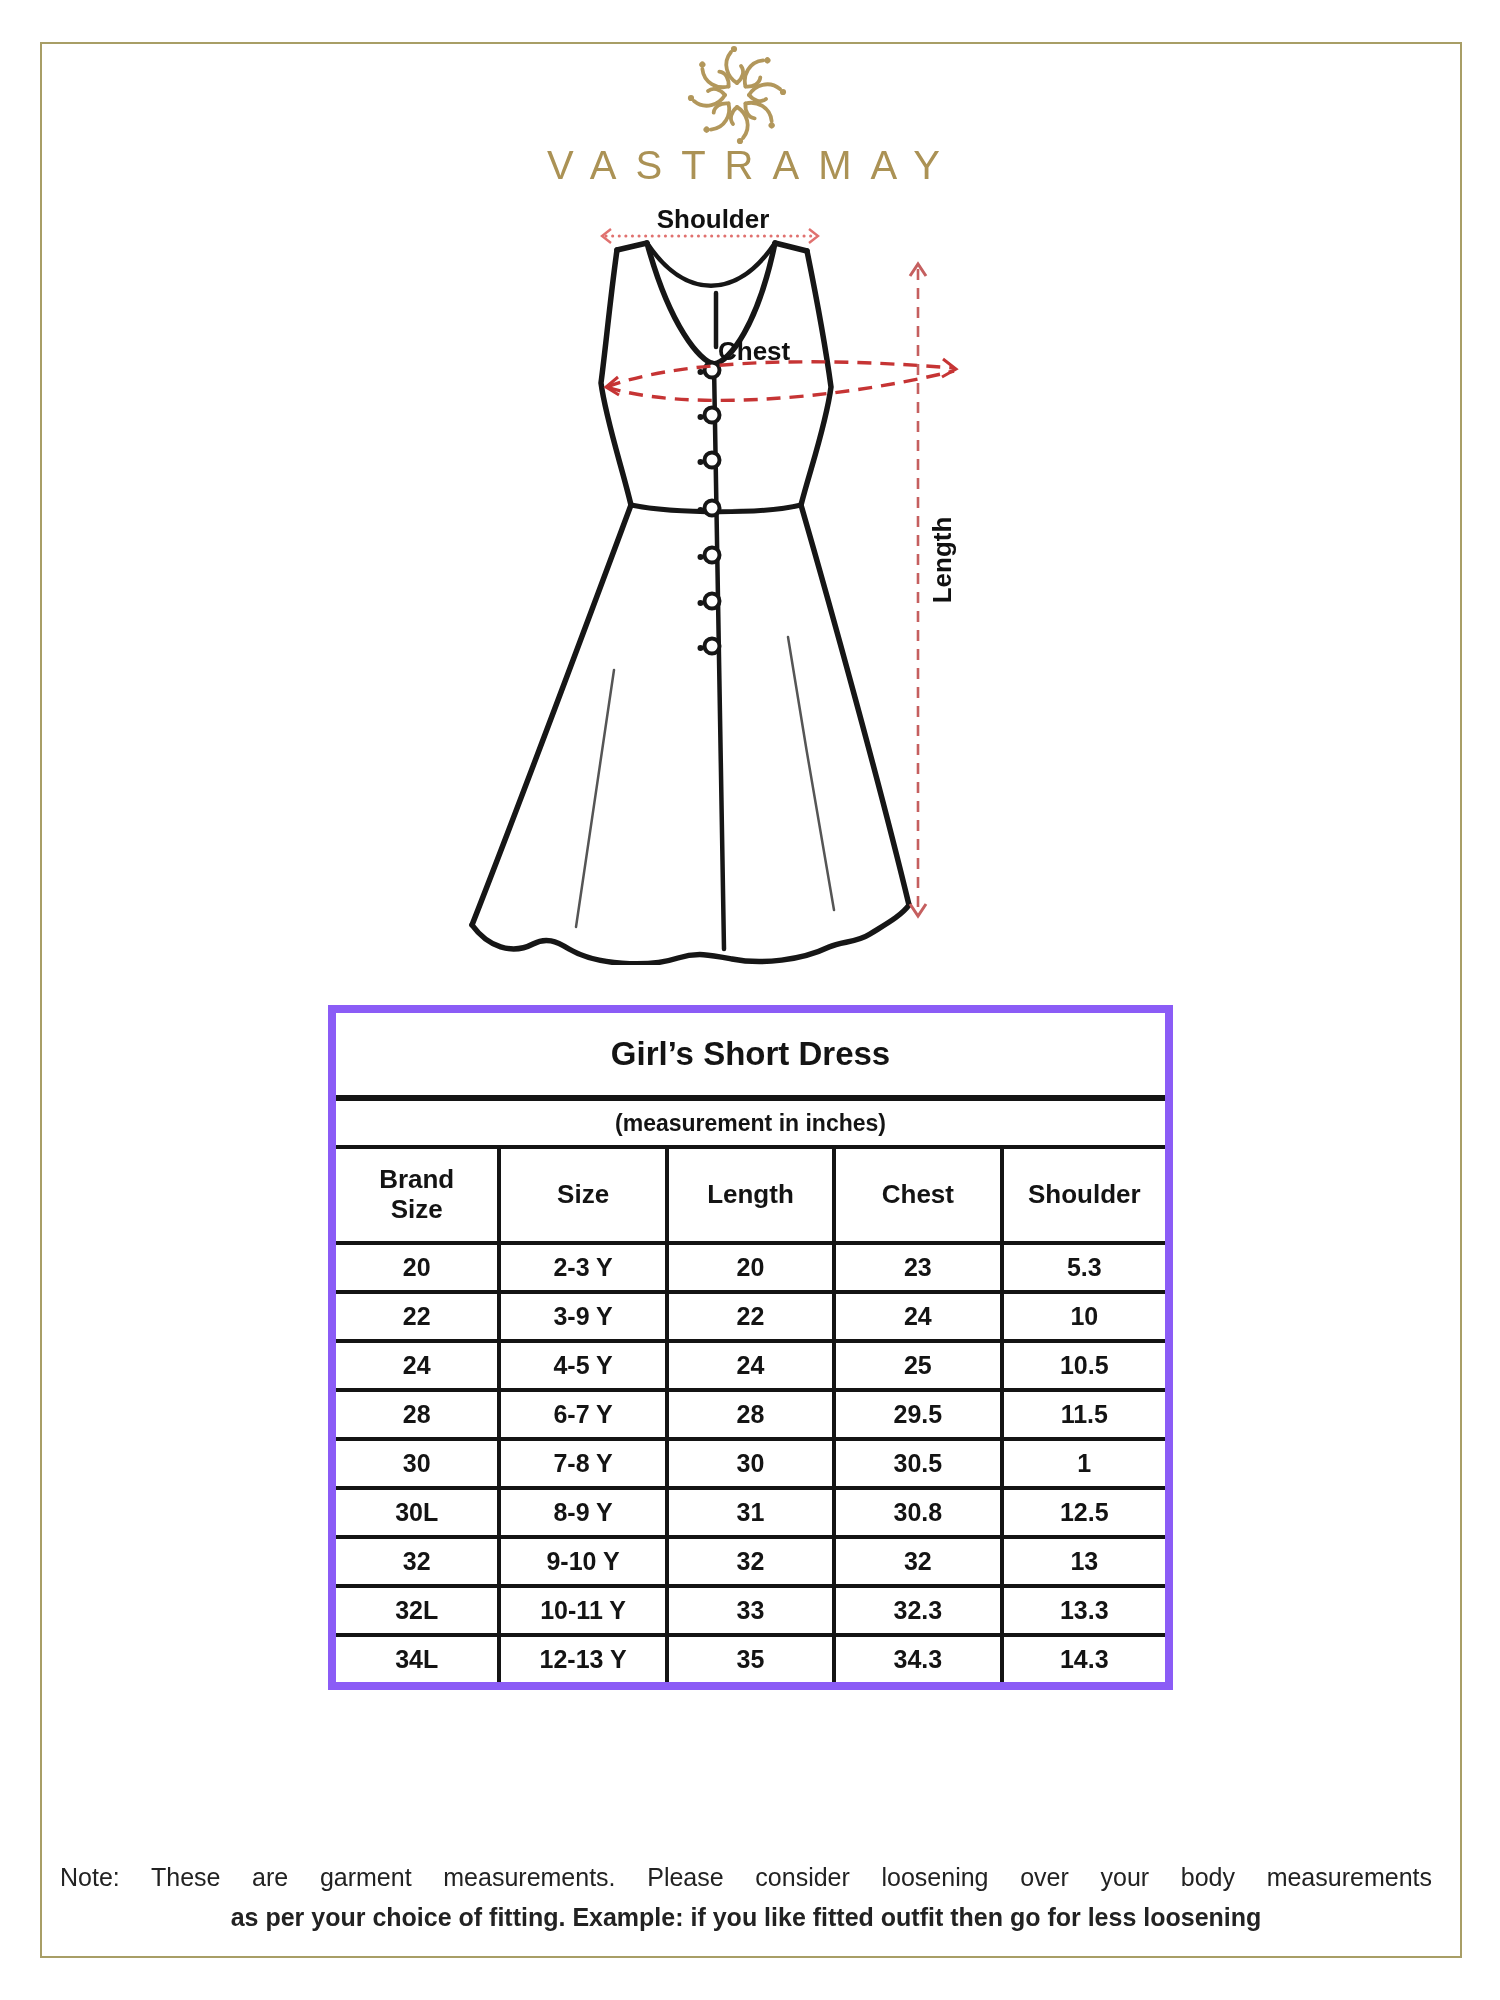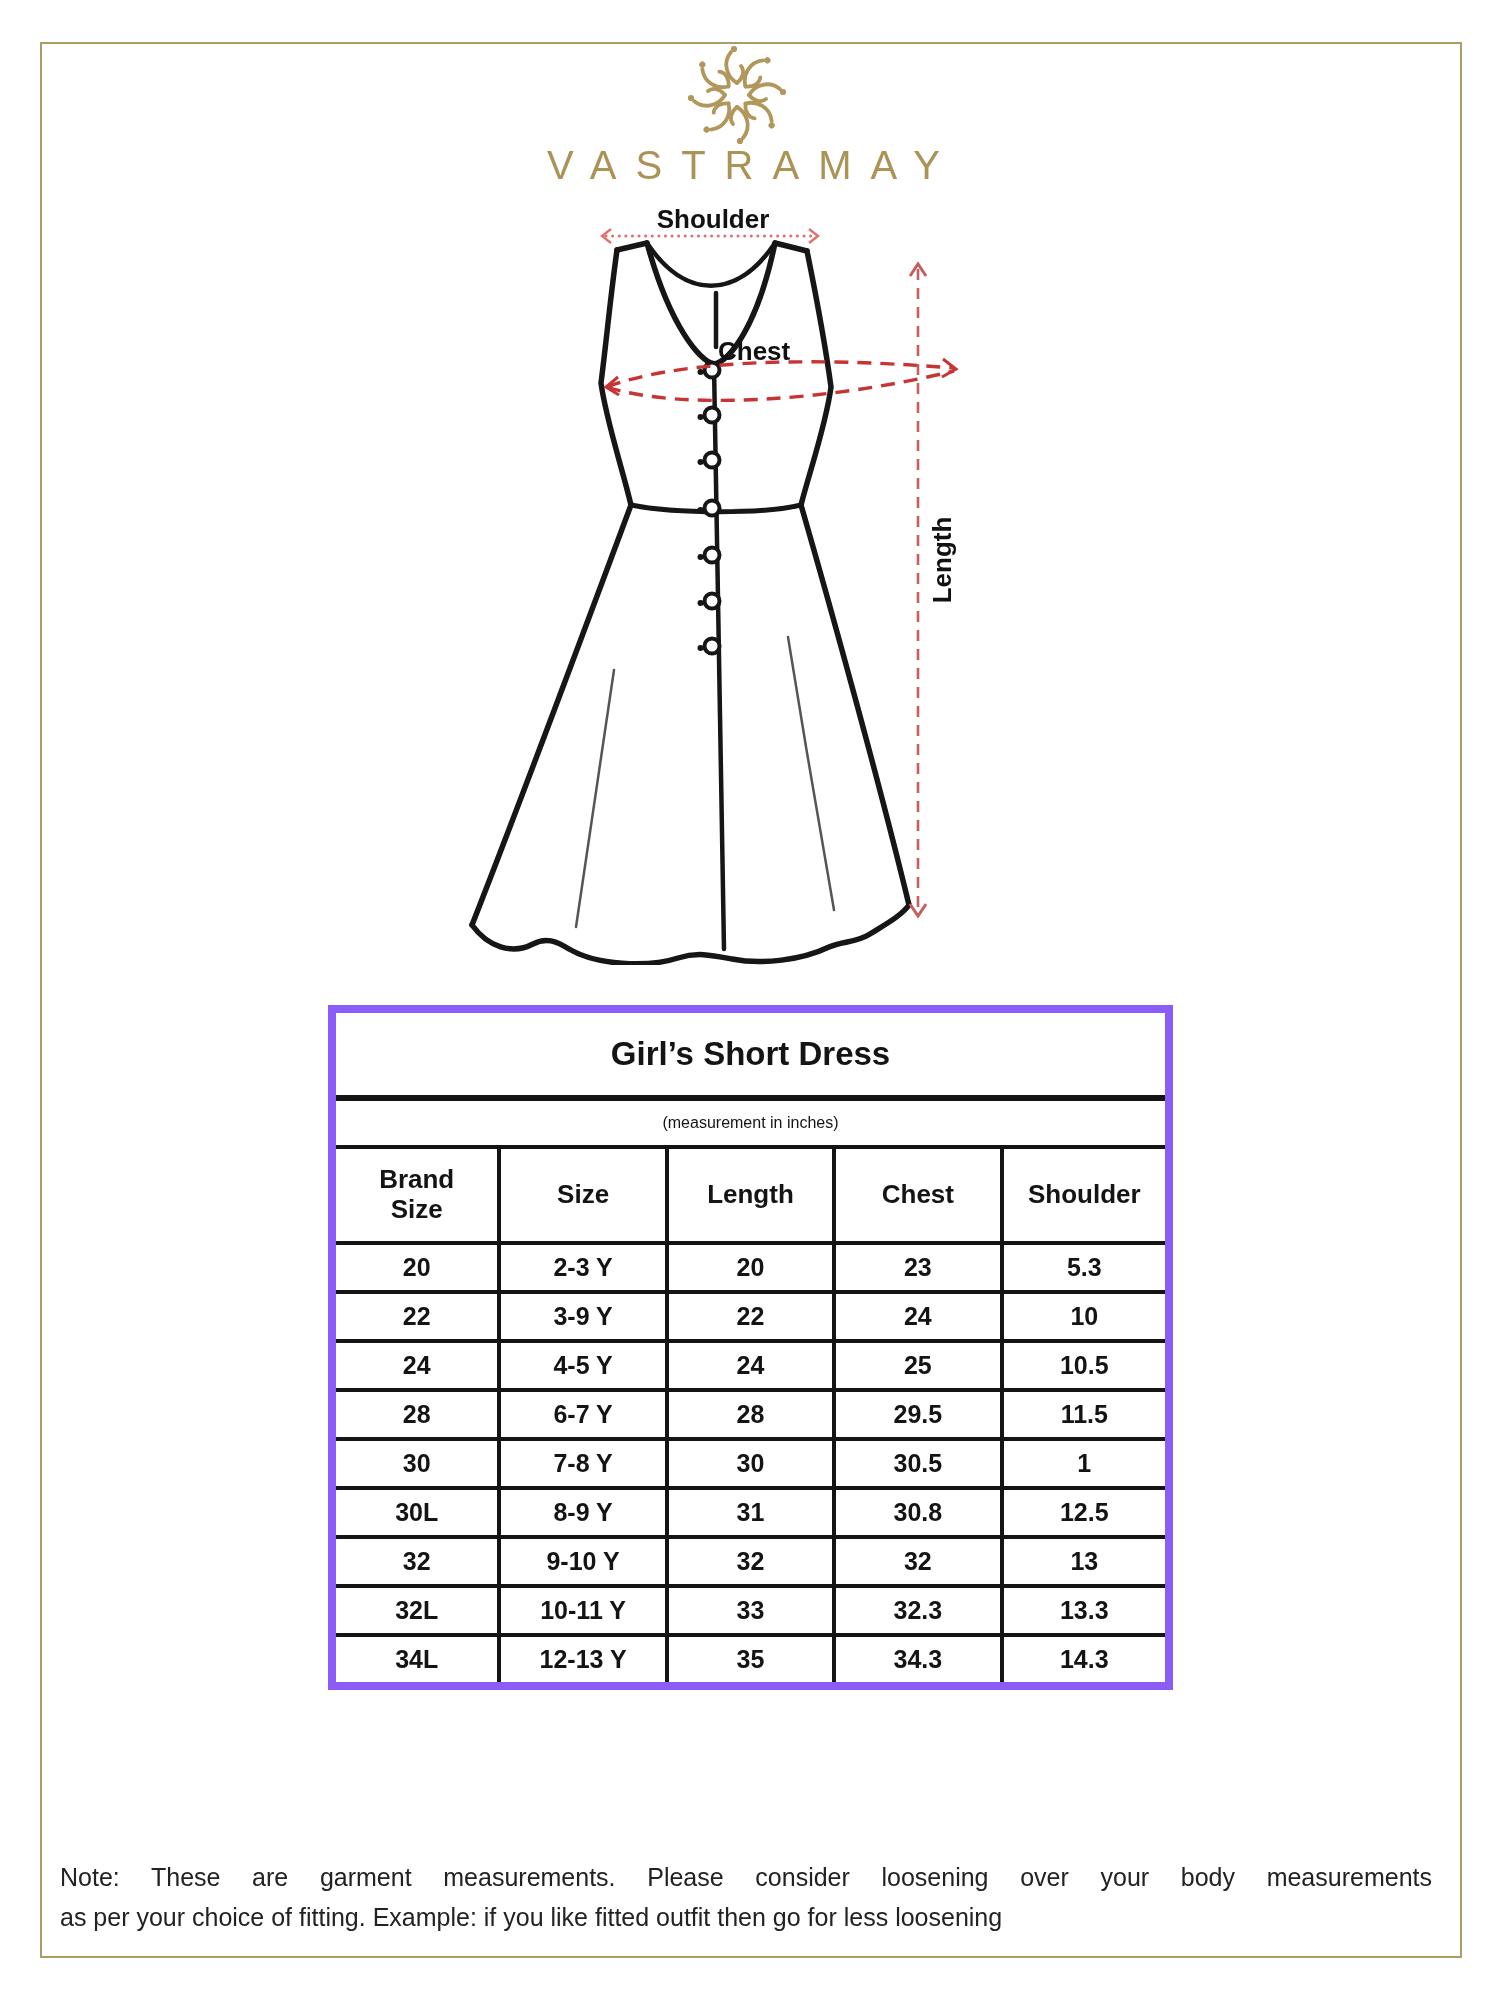--- a/index.html
+++ b/index.html
@@ -31,31 +31,31 @@
   .size-table{
     position:absolute;left:328px;top:1005px;width:845px;
     border-collapse:collapse;table-layout:fixed;
     font-family:"Liberation Sans",sans-serif;
   }
   .size-table th,.size-table td{
     border:4px solid #141414;text-align:center;vertical-align:middle;
     color:#141414;padding:0;
   }
   .size-table .title-cell{height:82px;font-size:33px;font-weight:bold;border-bottom:6px solid #141414;}
-  .size-table .subtitle-cell{height:44px;font-size:16px;font-weight:normal;}
+  .size-table .subtitle-cell{height:44px;font-size:23px;font-weight:bold;}
   .size-table .cols th{height:92px;font-size:26px;font-weight:bold;white-space:pre-line;line-height:1.15;}
   .size-table tbody td{height:45px;font-size:25px;font-weight:bold;}
   .size-table{border:8px solid #8b5cf6;}
   
   .note{
     position:absolute;left:60px;top:1858px;width:1372px;
     font-size:25px;line-height:1.58;color:#222;
   }
   .note-line1{text-align:justify;text-align-last:justify;}
-  .note-line2{text-align:left;}
+  .note-line2{text-align:center;font-weight:bold;}
 </style>
 </head>
 <body>
 
 <div class="page">
 
   <div class="frame"></div>
 
   <svg class="emblem" viewBox="0 0 120 120" aria-hidden="true">
     <g fill="none" stroke="#b2975b" stroke-width="3.8" stroke-linecap="round">

